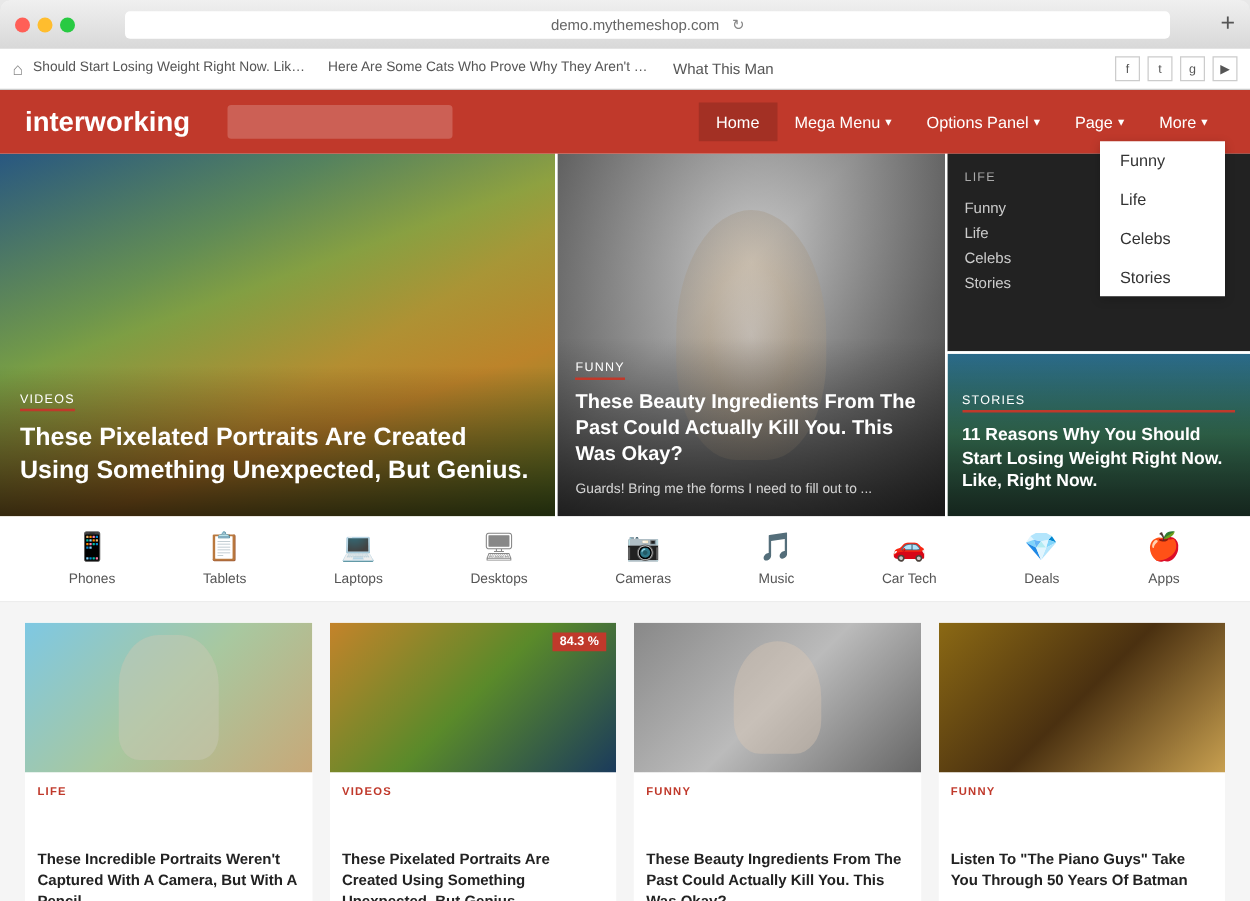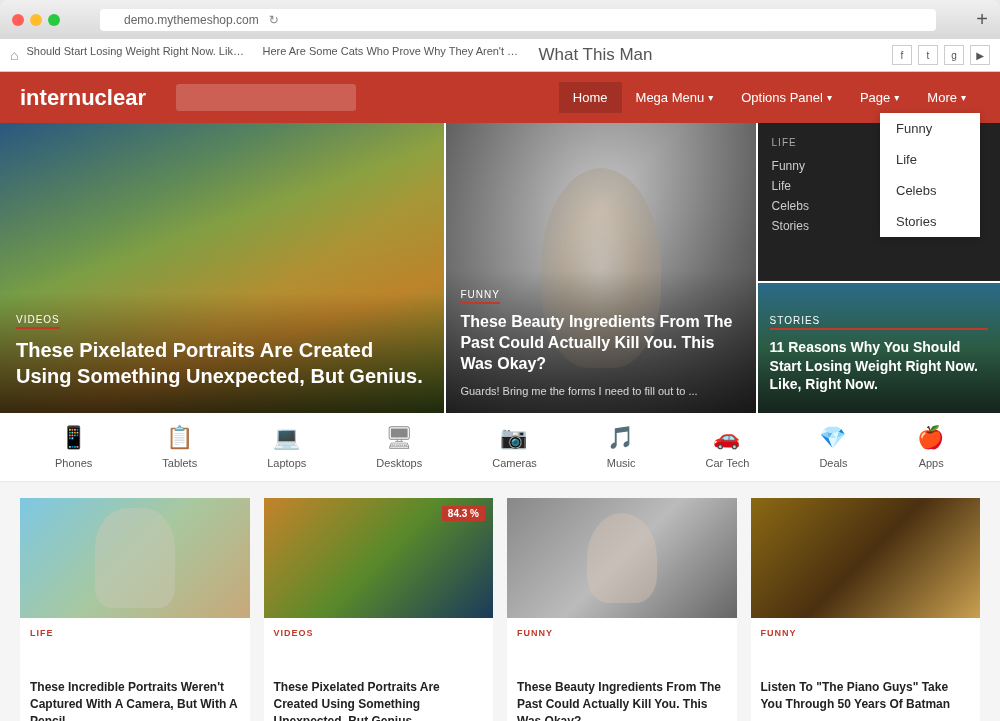--- a/index.html
+++ b/index.html
@@ -6,21 +6,21 @@
     body { font-family: Arial, sans-serif; background: #e8e8e8; width: 1000px; min-height: 721px; overflow: hidden; }
 
     
     .browser-chrome { background: #e0e0e0; border-radius: 8px; padding: 0; }
     .browser-titlebar { background: linear-gradient(#f0f0f0, #d8d8d8); padding: 8px 12px; display: flex; align-items: center; border-radius: 8px 8px 0 0; }
     .browser-dots { display: flex; gap: 6px; margin-right: 12px; }
     .browser-dot { width: 12px; height: 12px; border-radius: 50%; }
     .dot-red { background: #ff5f57; }
     .dot-yellow { background: #ffbd2e; }
     .dot-green { background: #28ca42; }
-    .browser-url { flex: 1; background: white; border-radius: 4px; padding: 4px 24px; text-align: left; font-size: 12px; color: #666; margin: 0 28px; }
+    .browser-url { flex: 1; background: white; border-radius: 4px; padding: 4px 24px; text-align: center; font-size: 12px; color: #666; margin: 0 28px; }
     .browser-plus { margin-left: 12px; font-size: 20px; color: #555; font-weight: 300; }
 
     
     .browser-toolbar { background: white; padding: 6px 10px; display: flex; align-items: center; gap: 8px; border-bottom: 1px solid #ccc; font-size: 11px; color: #555; overflow: hidden; }
     .toolbar-home { color: #888; font-size: 14px; }
     .toolbar-links { flex: 1; display: flex; gap: 16px; overflow: hidden; font-size: 11px; color: #666; }
     .toolbar-social { display: flex; gap: 6px; color: #888; }
     .social-icon { width: 20px; height: 20px; border: 1px solid #ccc; display: flex; align-items: center; justify-content: center; font-size: 10px; color: #555; }
 
     
@@ -97,35 +97,35 @@
       &nbsp;&nbsp;<span style="color:#888">↻</span>
     </div>
     <div class="browser-plus">+</div>
   </div>
 
   <div class="browser-toolbar">
     <span class="toolbar-home">⌂</span>
     <div class="toolbar-links">
       <span style="font-size:11px;color:#555;white-space:nowrap;overflow:hidden;text-overflow:ellipsis;max-width:220px;cursor:pointer">Should Start Losing Weight Right Now. Like, Right Now.</span>
       <span style="font-size:11px;color:#555;white-space:nowrap;overflow:hidden;text-overflow:ellipsis;max-width:260px;cursor:pointer">Here Are Some Cats Who Prove Why They Aren't Considered Man's Best Friend.</span>
-      <span style="font-size:17px;color:#555;white-space:nowrap;cursor:pointer">What This Man</span>
+      <span style="font-size:12px;color:#555;white-space:nowrap;cursor:pointer">What This Man</span>
     </div>
     <div class="toolbar-social">
       <div class="social-icon">f</div>
       <div class="social-icon">t</div>
       <div class="social-icon">g</div>
       <div class="social-icon">▶</div>
     </div>
   </div>
 
   <div class="site-wrapper">
 
     <div class="site-header">
       <div class="site-logo">
-        <span>inter</span><span style="font-weight:700">nuclear</span>
+        <span>inter</span><span style="font-weight:700">working</span>
       </div>
       <input class="search-bar" type="text" placeholder="" style="">
 
       <nav class="nav-menu">
         <div class="nav-item active">
           <span>Home</span>
         </div>
         <div class="nav-item">
           <span>Mega Menu</span>
           <span class="nav-arrow">▾</span>

